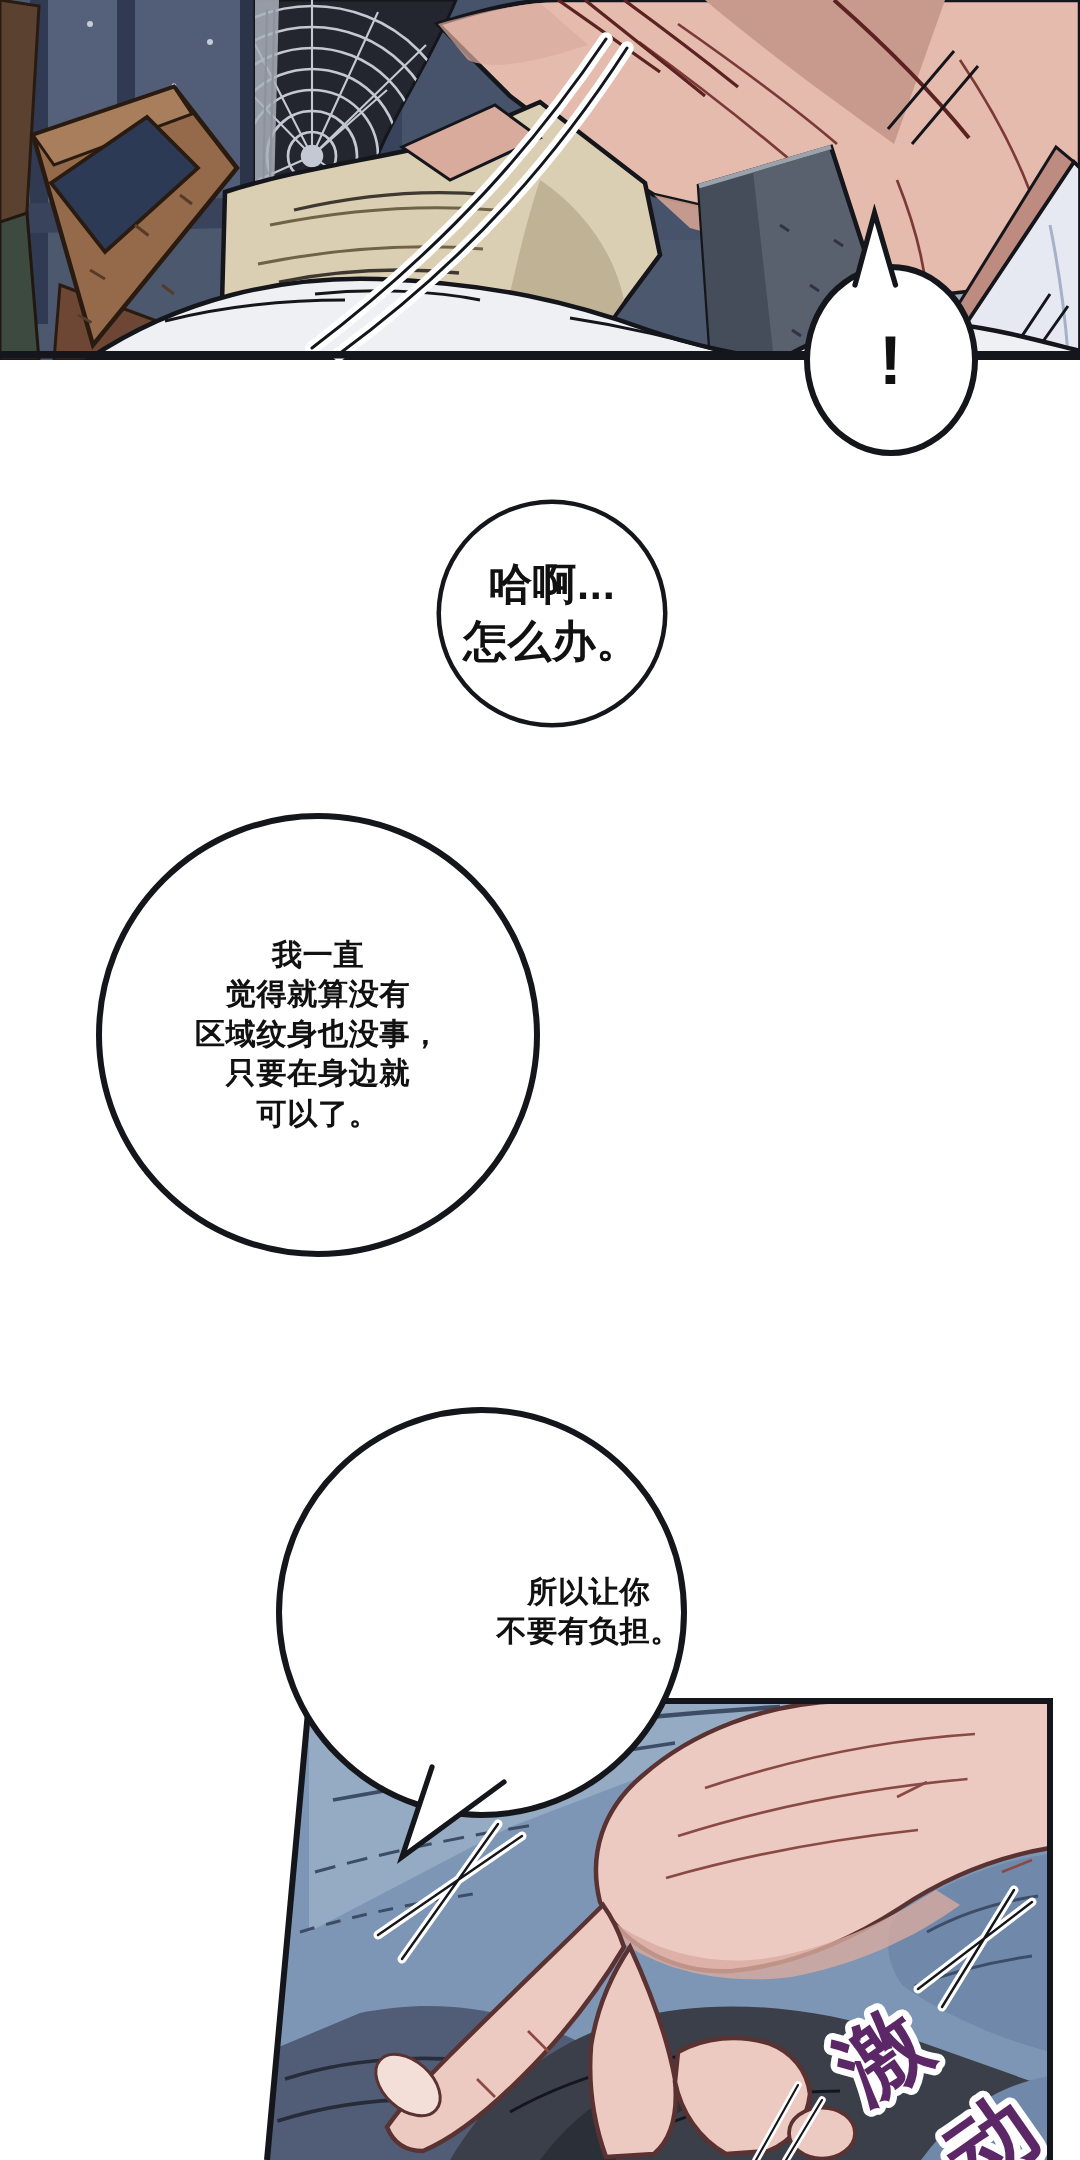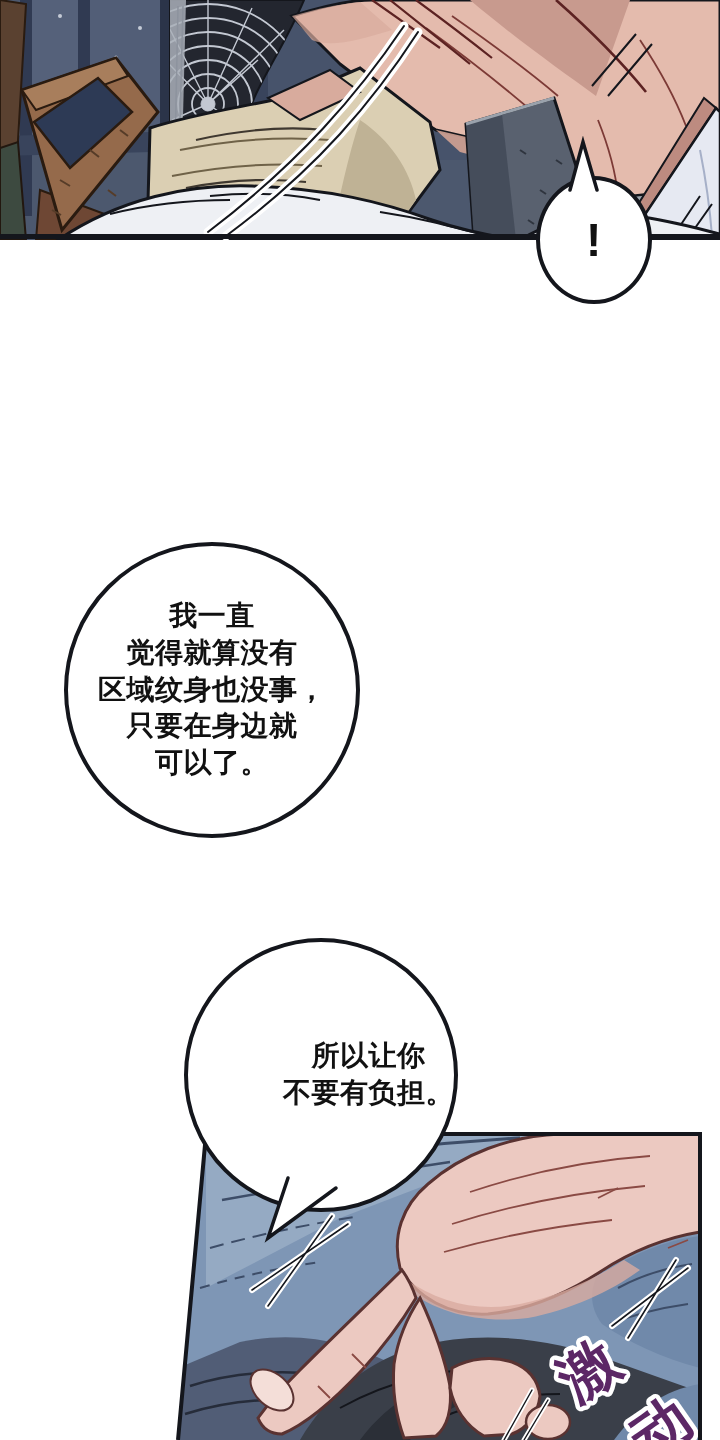--- a/index.html
+++ b/index.html
@@ -4,21 +4,21 @@
 <style>
   html,body{margin:0;padding:0;background:#fff;}
   .page{position:relative;width:720px;height:1440px;background:#ffffff;overflow:hidden;
         font-family:"Liberation Sans", sans-serif;}
   .art{position:absolute;left:0;}
   #panel-top{top:0;}
   #panel-bottom{top:1128px;}
   .bubble{position:absolute;background:#fff;border:4px solid #14161c;border-radius:50%;
           display:flex;align-items:center;justify-content:center;z-index:5;box-sizing:border-box;}
   .bubble .txt{white-space:pre-line;text-align:center;color:#111;font-weight:700;
-               font-size:28px;line-height:1.32;letter-spacing:0.5px;}
+               font-size:20px;line-height:1.32;letter-spacing:0.5px;}
   #bubble-exclaim{left:536px;top:176px;width:116px;height:128px;}
   #bubble-exclaim .txt{font-size:46px;line-height:1;}
   #bubble-1{left:291px;top:333px;width:154px;height:152px;border-width:3.5px;}
   #bubble-1 .txt{font-size:29px;}
   #bubble-2{left:64px;top:542px;width:296px;height:296px;}
   #bubble-3{left:184px;top:938px;width:274px;height:274px;justify-content:flex-end;}
   .tail{position:absolute;z-index:6;}
   #tail-exclaim{left:556px;top:136px;}
   #tail-3{left:256px;top:1168px;}
 </style>
@@ -216,20 +216,24 @@
     <path d="M178,312 L206,6 L700,6 L700,312" fill="none" stroke="#14161c" stroke-width="4"></path>
   </svg>
 
   <div class="bubble" id="bubble-exclaim">
     <span class="txt">!</span>
   </div>
   <svg class="tail" id="tail-exclaim" width="60" height="56" viewBox="0 0 60 56">
     <path d="M14,54 L27,6 L41,54" fill="#ffffff" stroke="#14161c" stroke-width="3.5" stroke-linecap="round"></path>
   </svg>
 
+  <div class="bubble" id="bubble-1">
+    <span class="txt">哈啊...
+怎么办。</span>
+  </div>
 
   <div class="bubble" id="bubble-2">
     <span class="txt">我一直
 觉得就算没有
 区域纹身也没事，
 只要在身边就
 可以了。</span>
   </div>
 
   <div class="bubble" id="bubble-3">

